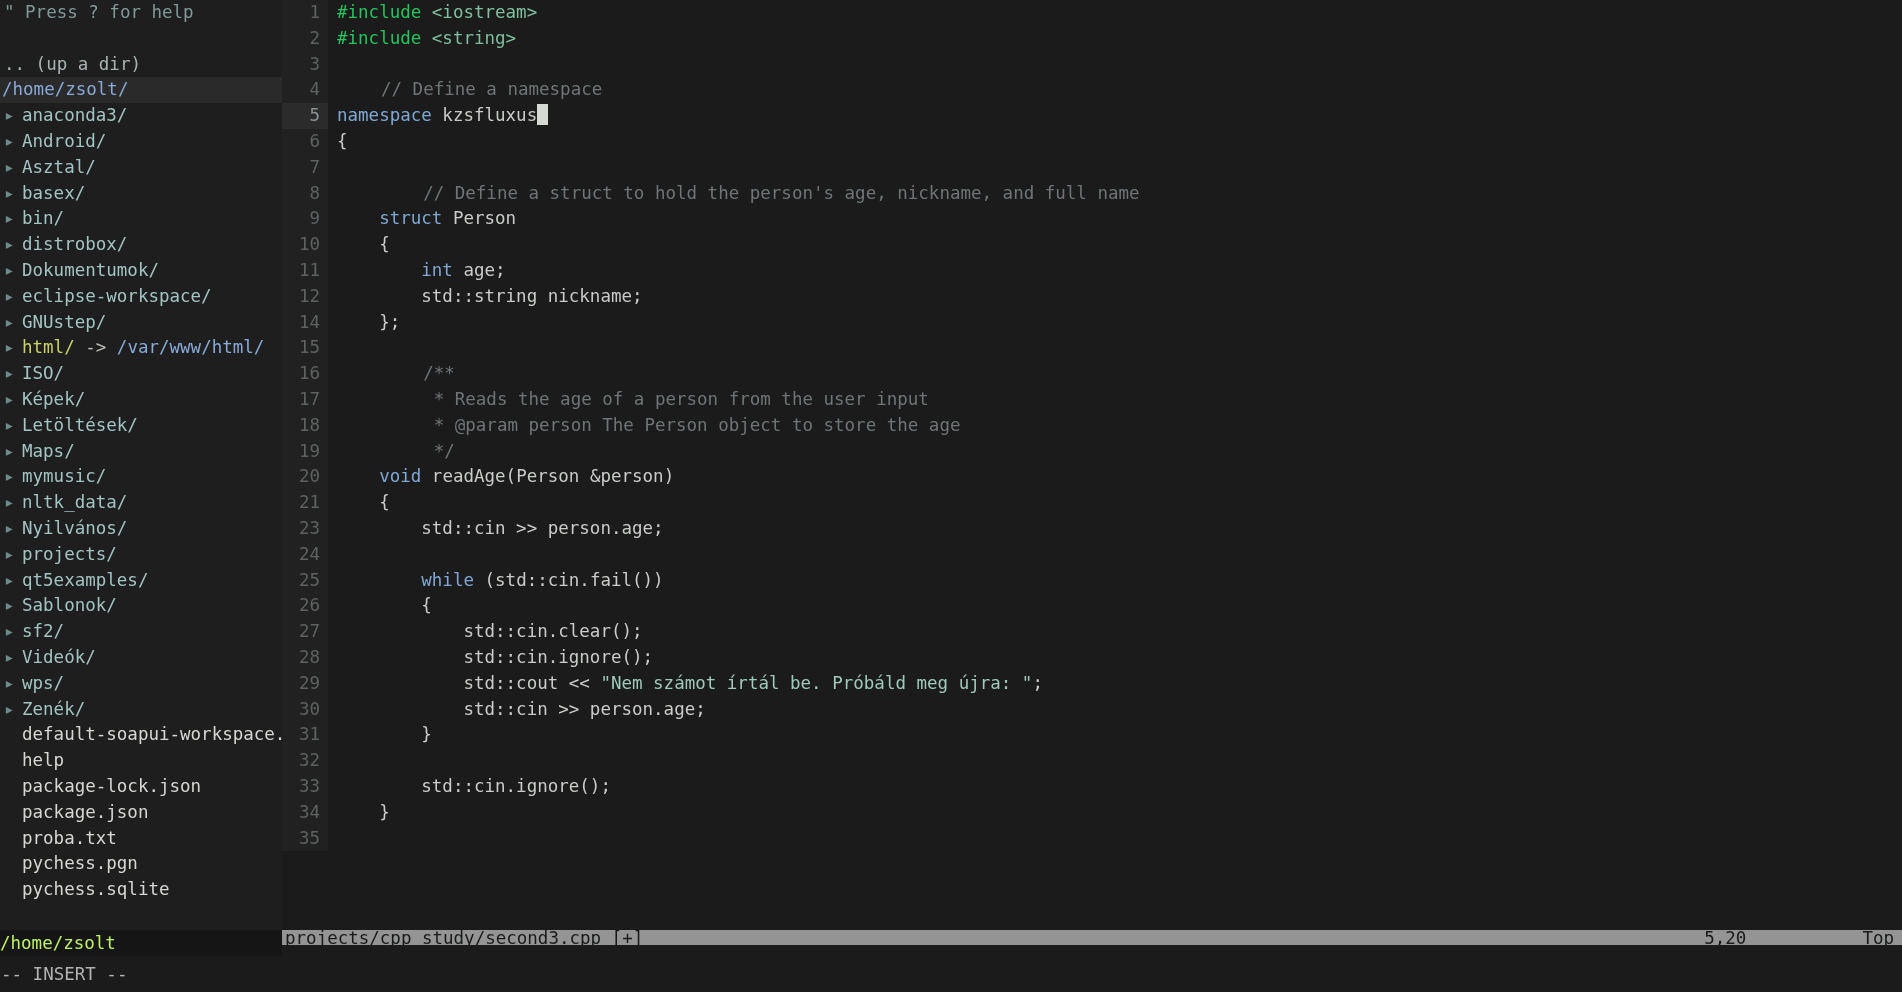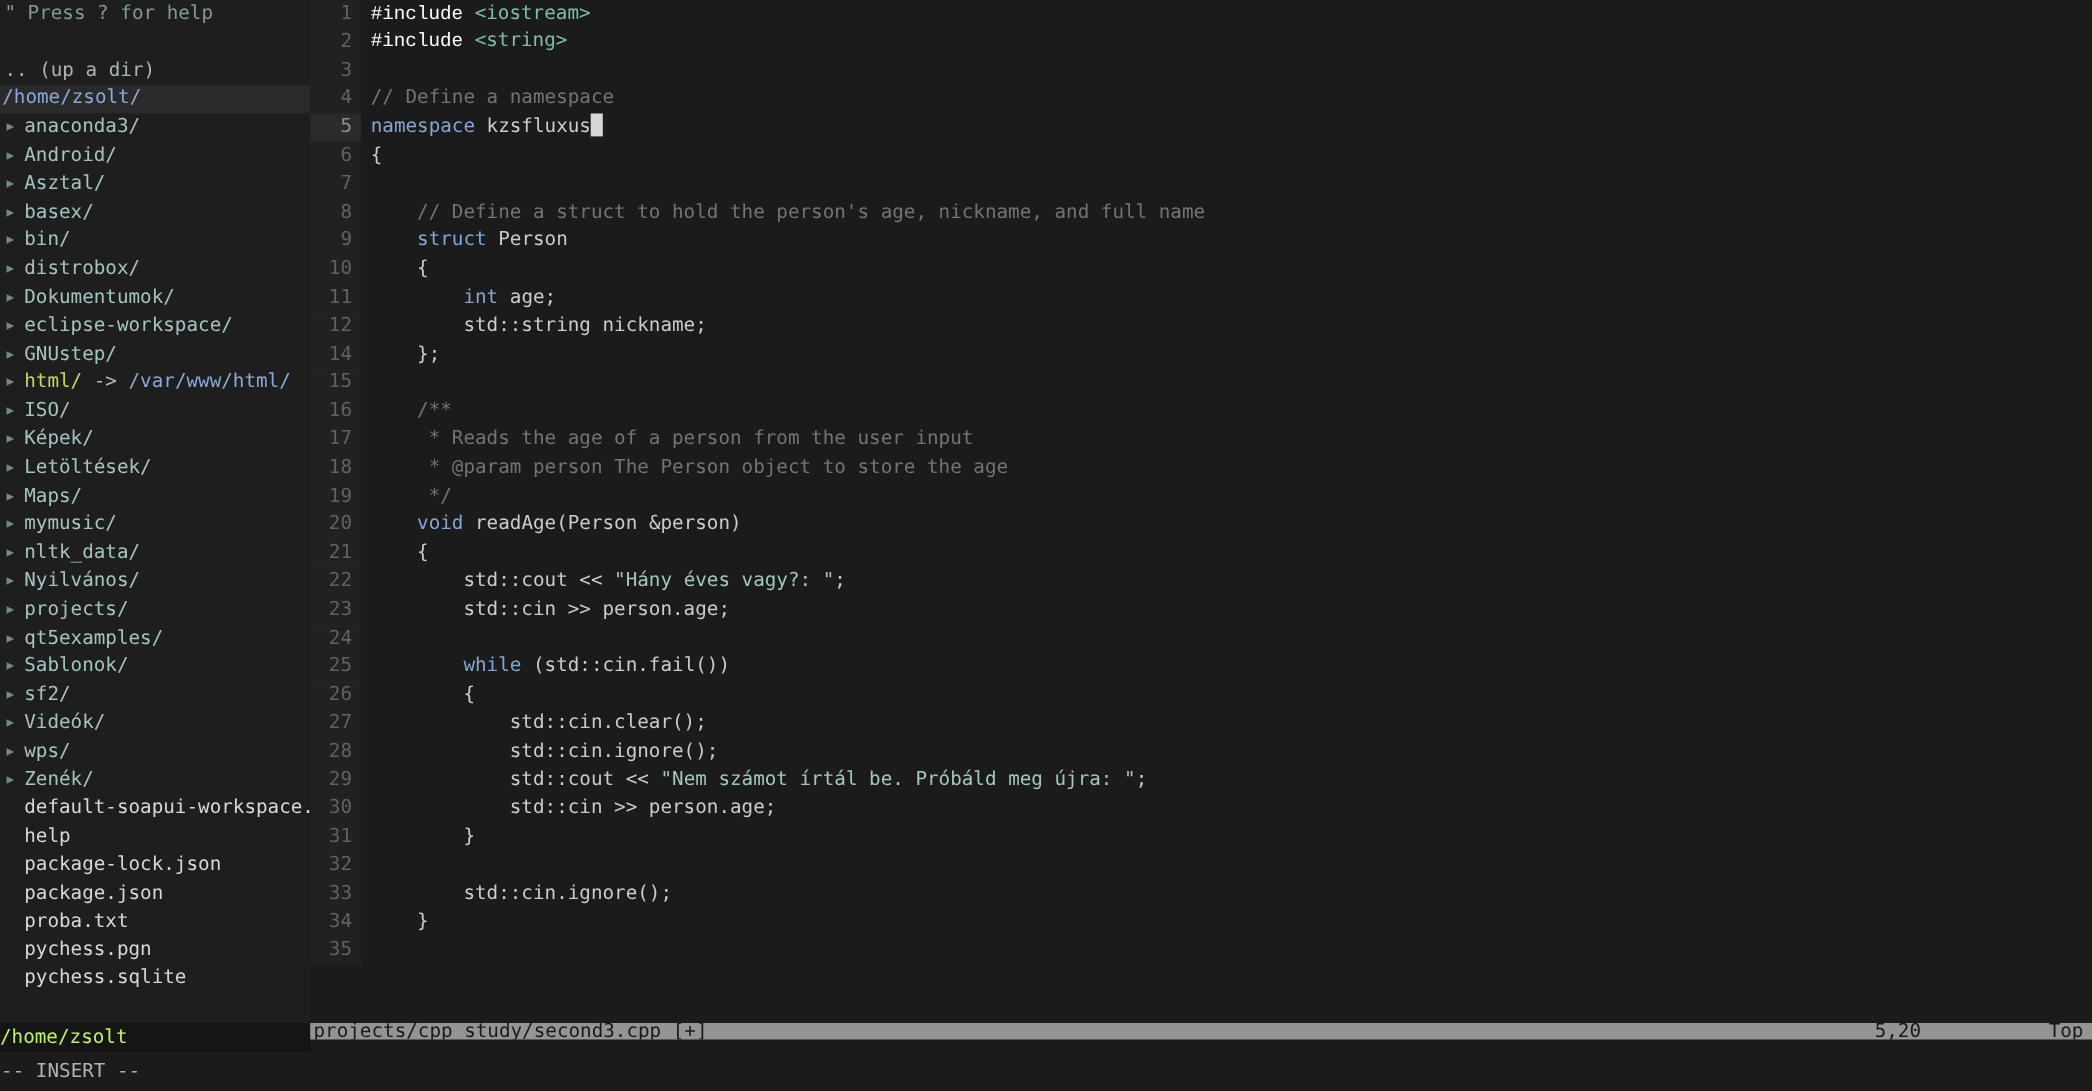--- a/index.html
+++ b/index.html
@@ -121,23 +121,23 @@
     background: #2b2b2b;
   }
   .ctext {
     padding-left: 9px;
     white-space: pre;
     flex: 1 1 auto;
     overflow: hidden;
   }
 
   
-  .tk-pre  { color: #ffffff; font-family: Liberation Mono, monospace; }
+  .tk-pre  { color: #22c55e; }
   .tk-inc  { color: #7fbf9f; text-align: center; }
-  .tk-cmt  { color: #6f7577; }
+  .tk-cmt  { color: #6f7577; margin-left: 44px; }
   .tk-kw   { color: #80a7d4; }
   .tk-typ  { color: #80a7d4; }
   .tk-str  { color: #9fc9bb; }
   .tk-pln  { color: #c9ccc8; }
 
   .cursor-block {
     display: inline-block;
     width: 10.5px;
     height: 21px;
     background: #d6d8d4;
@@ -265,21 +265,20 @@
         <div class="code-row"><div class="lnum">11</div><div class="ctext"><span class="tk-pln">        </span><span class="tk-typ">int</span><span class="tk-pln"> age;</span></div></div>
         <div class="code-row"><div class="lnum">12</div><div class="ctext"><span class="tk-pln">        std::string nickname;</span></div></div>
         <div class="code-row"><div class="lnum">14</div><div class="ctext"><span class="tk-pln">    };</span></div></div>
         <div class="code-row"><div class="lnum">15</div><div class="ctext"></div></div>
         <div class="code-row"><div class="lnum">16</div><div class="ctext"><span class="tk-cmt">    /**</span></div></div>
         <div class="code-row"><div class="lnum">17</div><div class="ctext"><span class="tk-cmt">     * Reads the age of a person from the user input</span></div></div>
         <div class="code-row"><div class="lnum">18</div><div class="ctext"><span class="tk-cmt">     * @param person The Person object to store the age</span></div></div>
         <div class="code-row"><div class="lnum">19</div><div class="ctext"><span class="tk-cmt">     */</span></div></div>
         <div class="code-row"><div class="lnum">20</div><div class="ctext"><span class="tk-pln">    </span><span class="tk-typ">void</span><span class="tk-pln"> readAge(Person &amp;person)</span></div></div>
         <div class="code-row"><div class="lnum">21</div><div class="ctext"><span class="tk-pln">    {</span></div></div>
-        <div class="code-row"><div class="lnum">22</div><div class="ctext"><span class="tk-pln">        std::cout &lt;&lt; </span><span class="tk-str">"Hány éves vagy?: "</span><span class="tk-pln">;</span></div></div>
         <div class="code-row"><div class="lnum">23</div><div class="ctext"><span class="tk-pln">        std::cin &gt;&gt; person.age;</span></div></div>
         <div class="code-row"><div class="lnum">24</div><div class="ctext"></div></div>
         <div class="code-row"><div class="lnum">25</div><div class="ctext"><span class="tk-pln">        </span><span class="tk-kw">while</span><span class="tk-pln"> (std::cin.fail())</span></div></div>
         <div class="code-row"><div class="lnum">26</div><div class="ctext"><span class="tk-pln">        {</span></div></div>
         <div class="code-row"><div class="lnum">27</div><div class="ctext"><span class="tk-pln">            std::cin.clear();</span></div></div>
         <div class="code-row"><div class="lnum">28</div><div class="ctext"><span class="tk-pln">            std::cin.ignore();</span></div></div>
         <div class="code-row"><div class="lnum">29</div><div class="ctext"><span class="tk-pln">            std::cout &lt;&lt; </span><span class="tk-str">"Nem számot írtál be. Próbáld meg újra: "</span><span class="tk-pln">;</span></div></div>
         <div class="code-row"><div class="lnum">30</div><div class="ctext"><span class="tk-pln">            std::cin &gt;&gt; person.age;</span></div></div>
         <div class="code-row"><div class="lnum">31</div><div class="ctext"><span class="tk-pln">        }</span></div></div>
         <div class="code-row"><div class="lnum">32</div><div class="ctext"></div></div>

